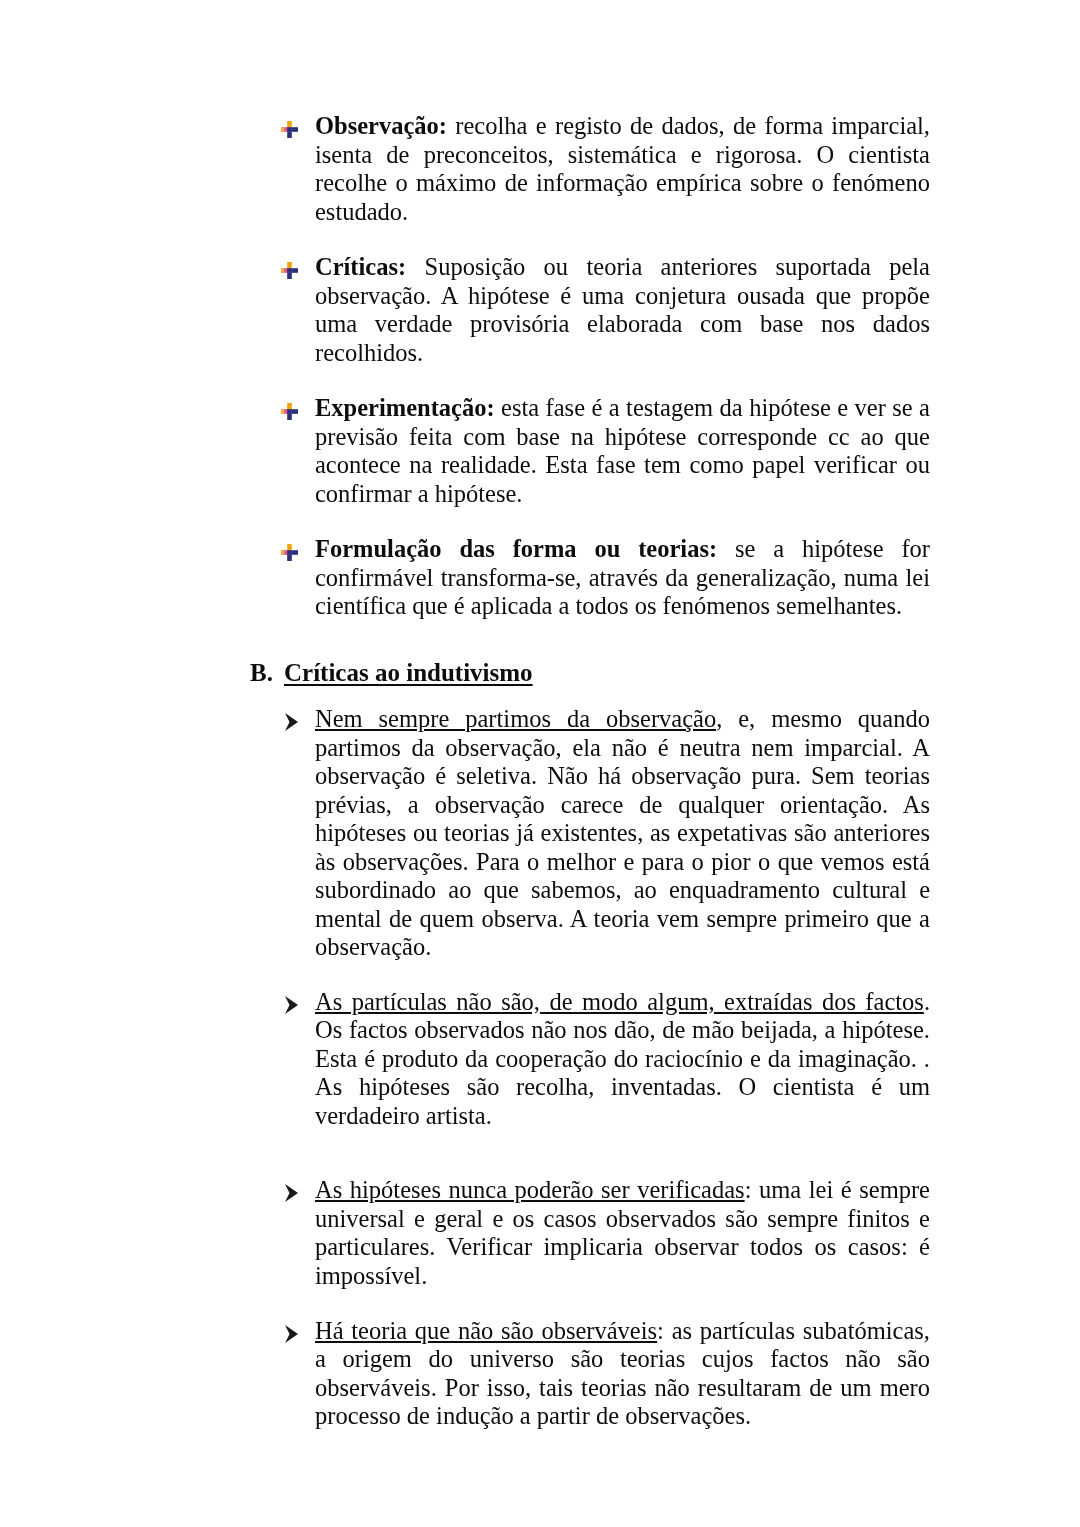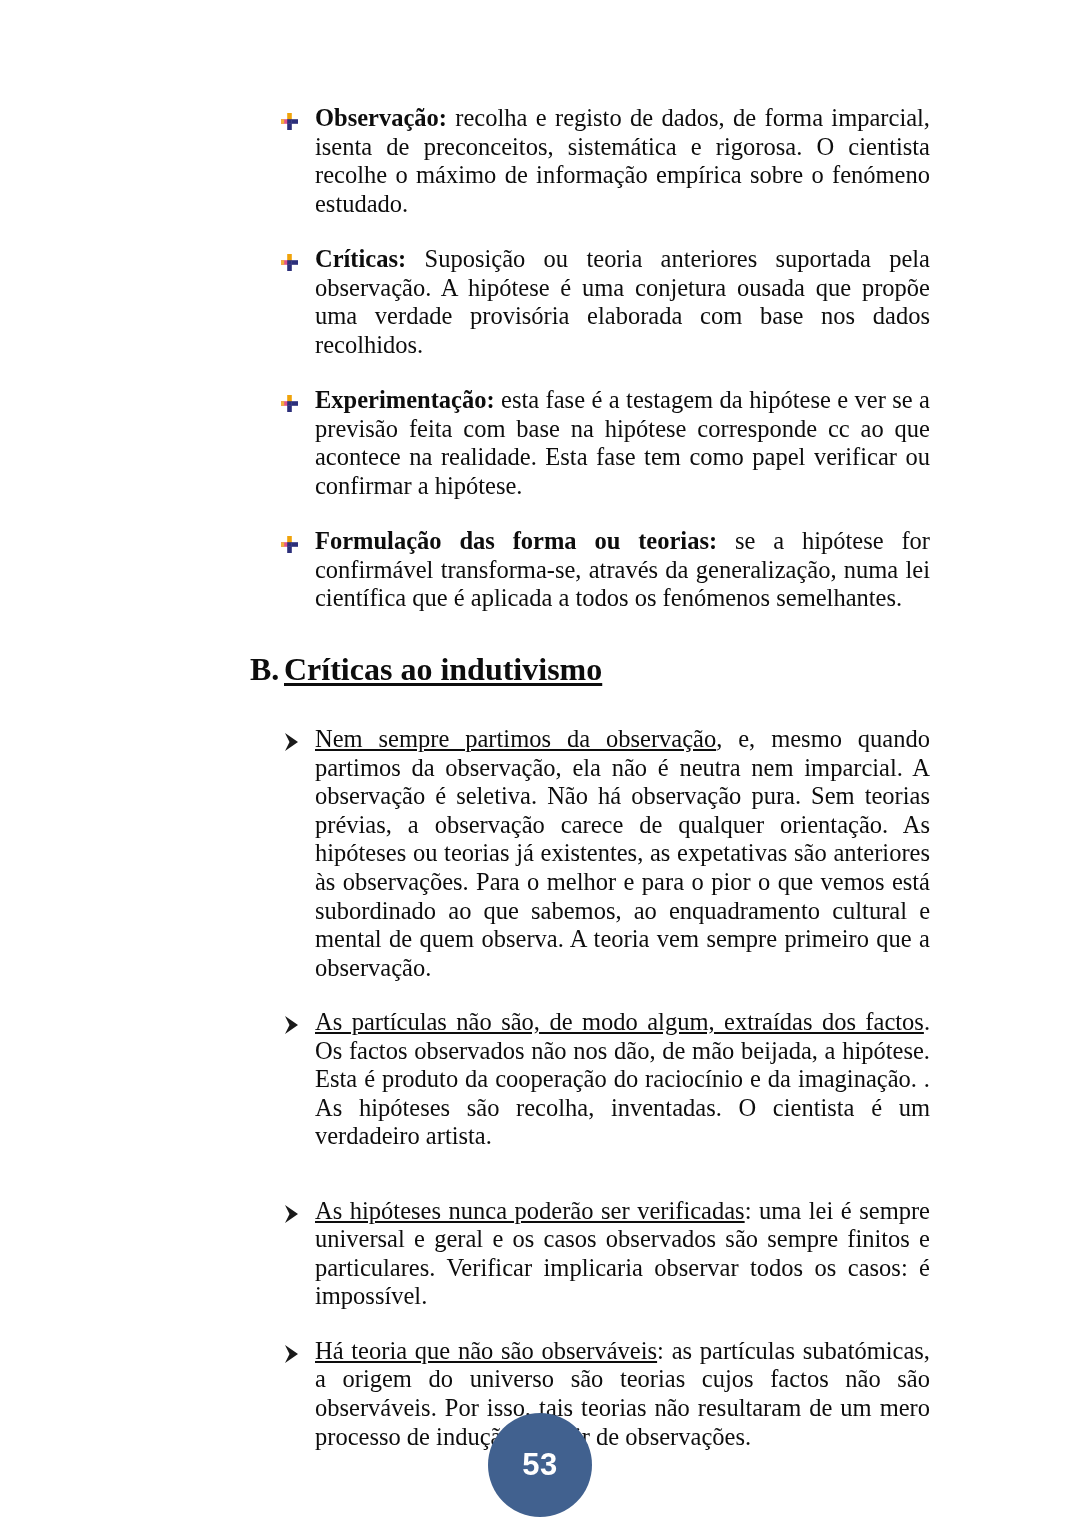--- a/index.html
+++ b/index.html
@@ -13,21 +13,21 @@
     height: 1527px;
     background: #ffffff;
     overflow: hidden;
     font-family: "Liberation Serif", "DejaVu Serif", serif;
     color: #0d0d0d;
   }
 
   .content {
     position: absolute;
     left: 250px;
-    top: 104px;
+    top: 112px;
     width: 680px;
   }
 
   
   .cross-list {
     list-style: none;
     margin: 0;
     padding: 0;
   }
   .cross-item {
@@ -56,37 +56,37 @@
   }
   .para b, .lead {
     font-weight: bold;
   }
 
   
   .section-head {
     position: relative;
     margin: 37px 0 0 0;
     padding-left: 0;
-    font-size: 32px;
+    font-size: 25px;
     font-weight: bold;
     line-height: 1.2;
   }
   .section-head .letter {
     display: inline-block;
     width: 34px;
   }
   .section-head .head-text {
     text-decoration: underline;
     text-underline-offset: 3px;
   }
 
   
   .arrow-list {
     list-style: none;
-    margin: 37px 0 0 0;
+    margin: 17px 0 0 0;
     padding: 0;
   }
   .arrow-item {
     position: relative;
     padding-left: 65px;
     margin-bottom: 26px;
   }
   .arrow-item.gap-extra { margin-bottom: 46px; }
   .arrow-item:last-child { margin-bottom: 0; }
 
@@ -230,17 +230,14 @@
             <path d="M2 2 L15 11 L2 20 L6.5 11 Z" fill="#1a1a1a"></path>
           </svg>
         </span>
         <p class="para"><span class="u">Há teoria que não são observáveis</span><span>: as partículas subatómicas, a origem do universo são teorias cujos factos não são observáveis. Por isso, tais teorias não resultaram de um mero processo de indução a partir de observações.</span></p>
       </li>
 
     </ul>
 
   </div>
 
-  <div class="page-badge">
-    <span>53</span>
-  </div>
 
 </div>
 
 </body></html>

